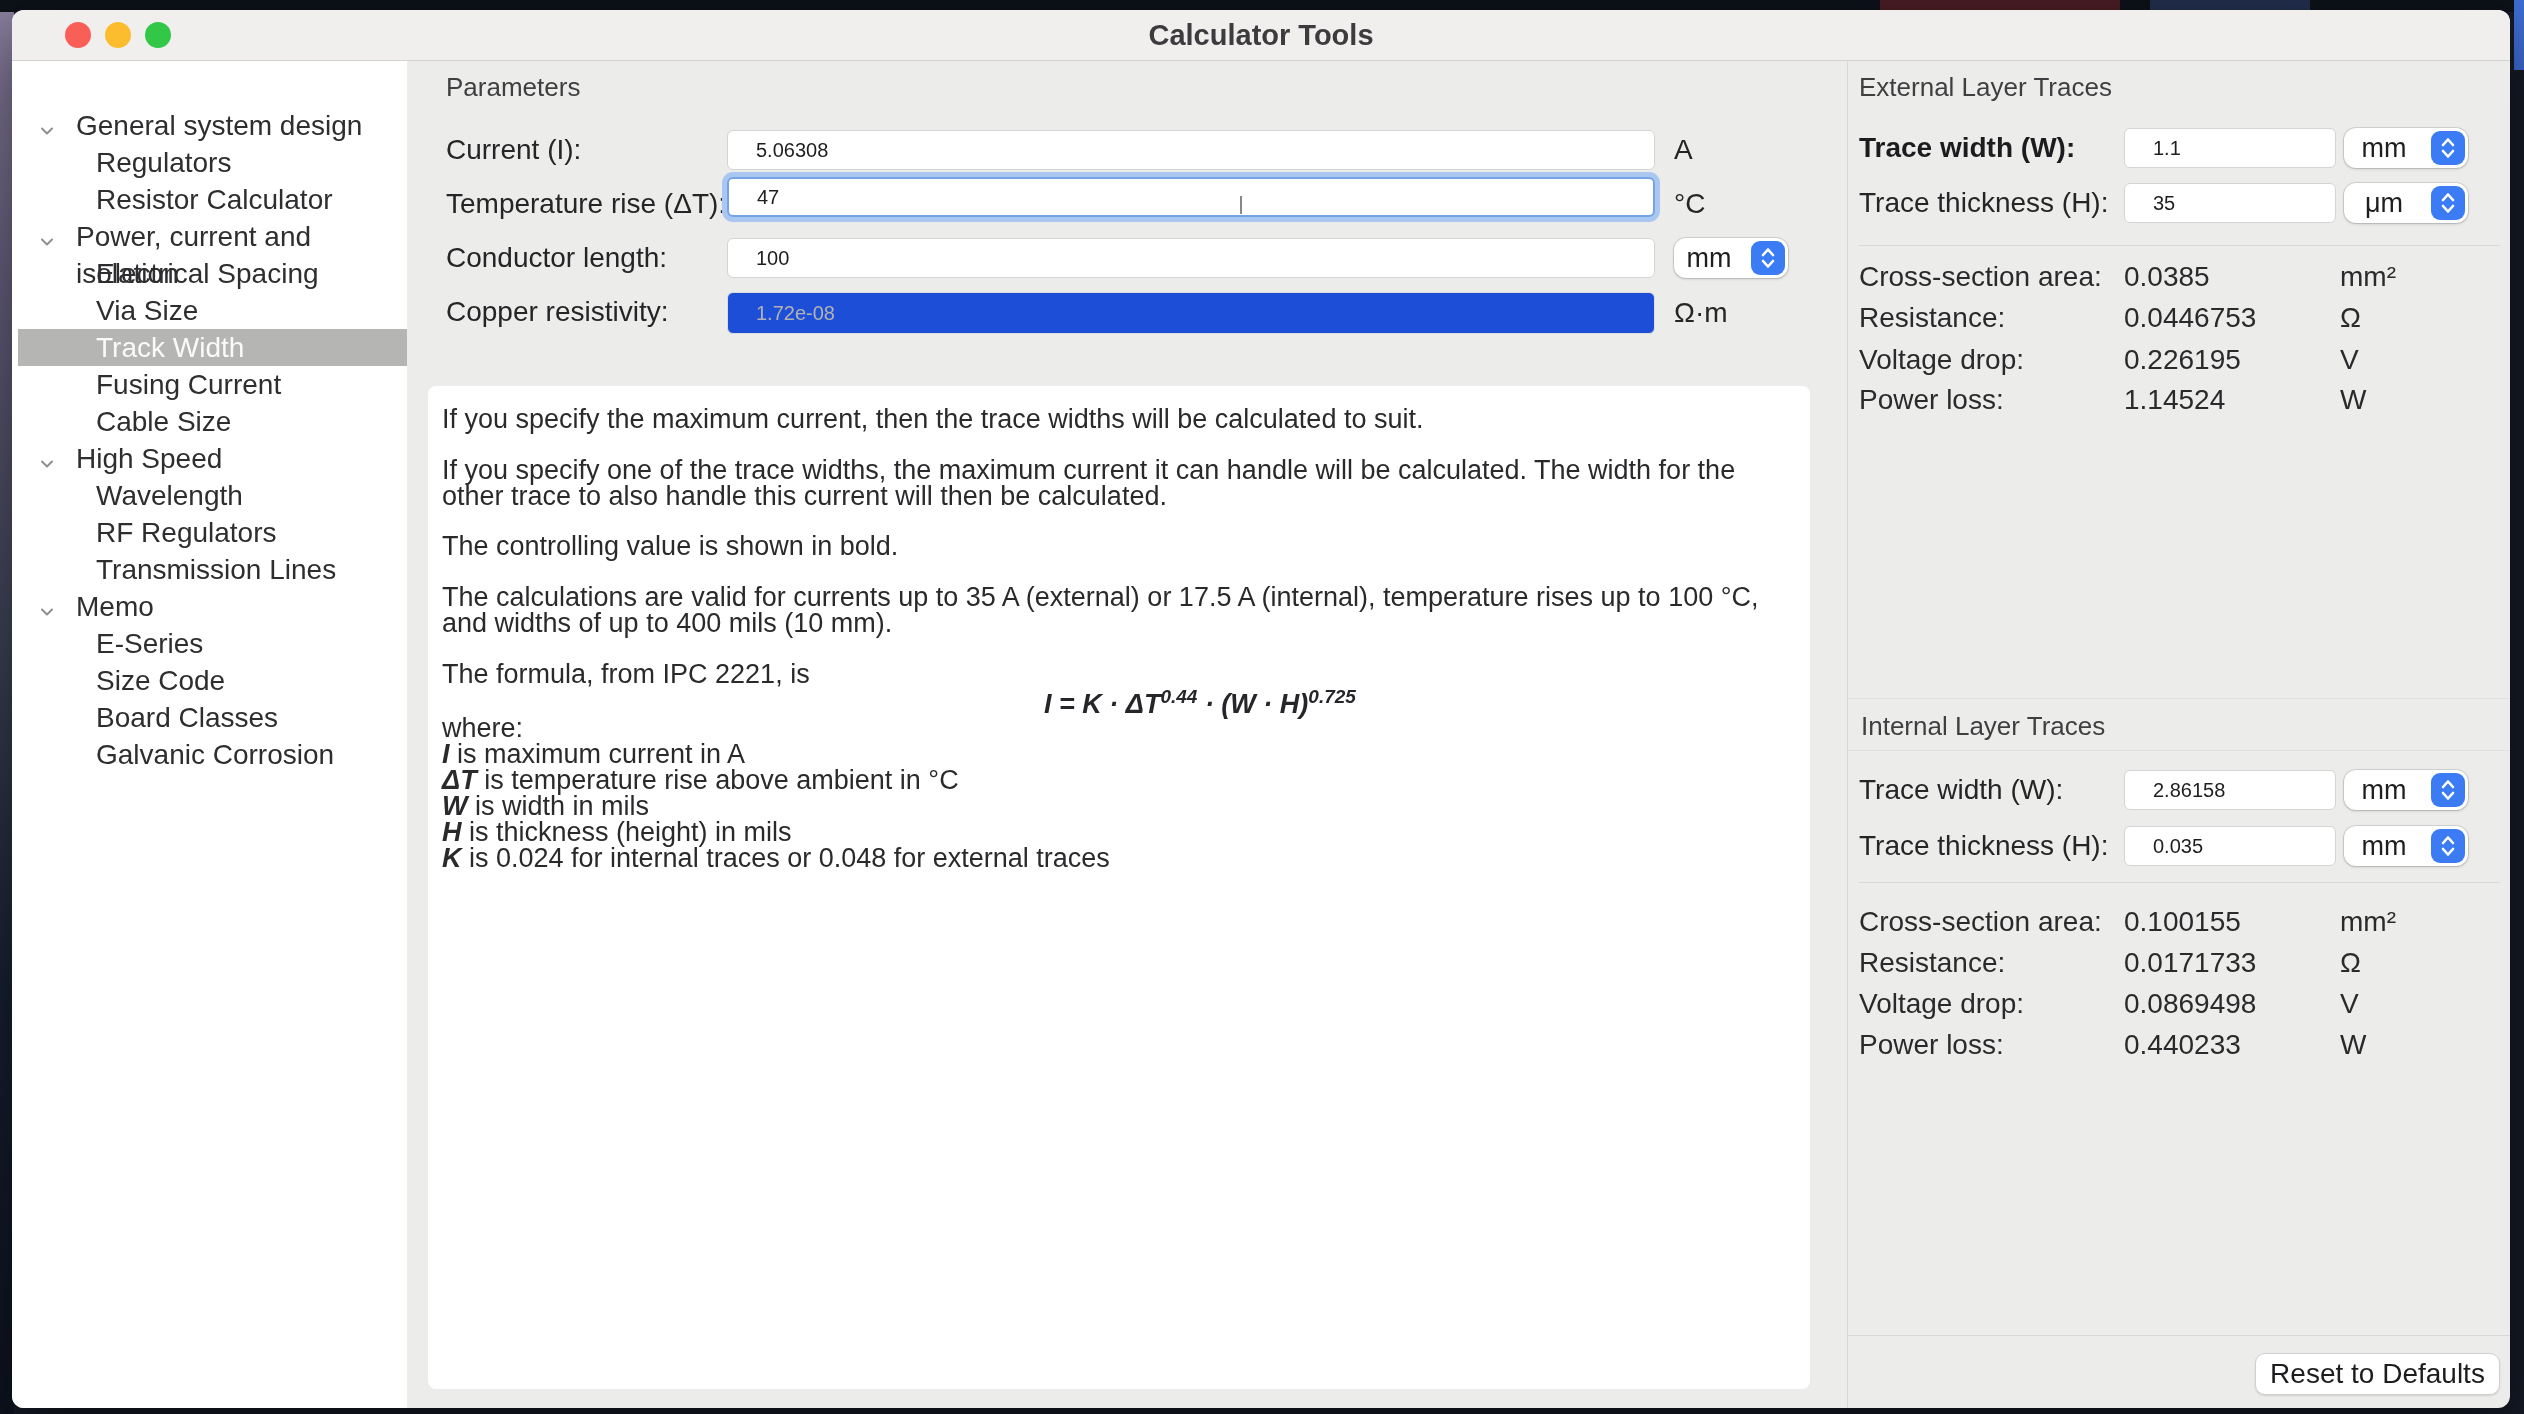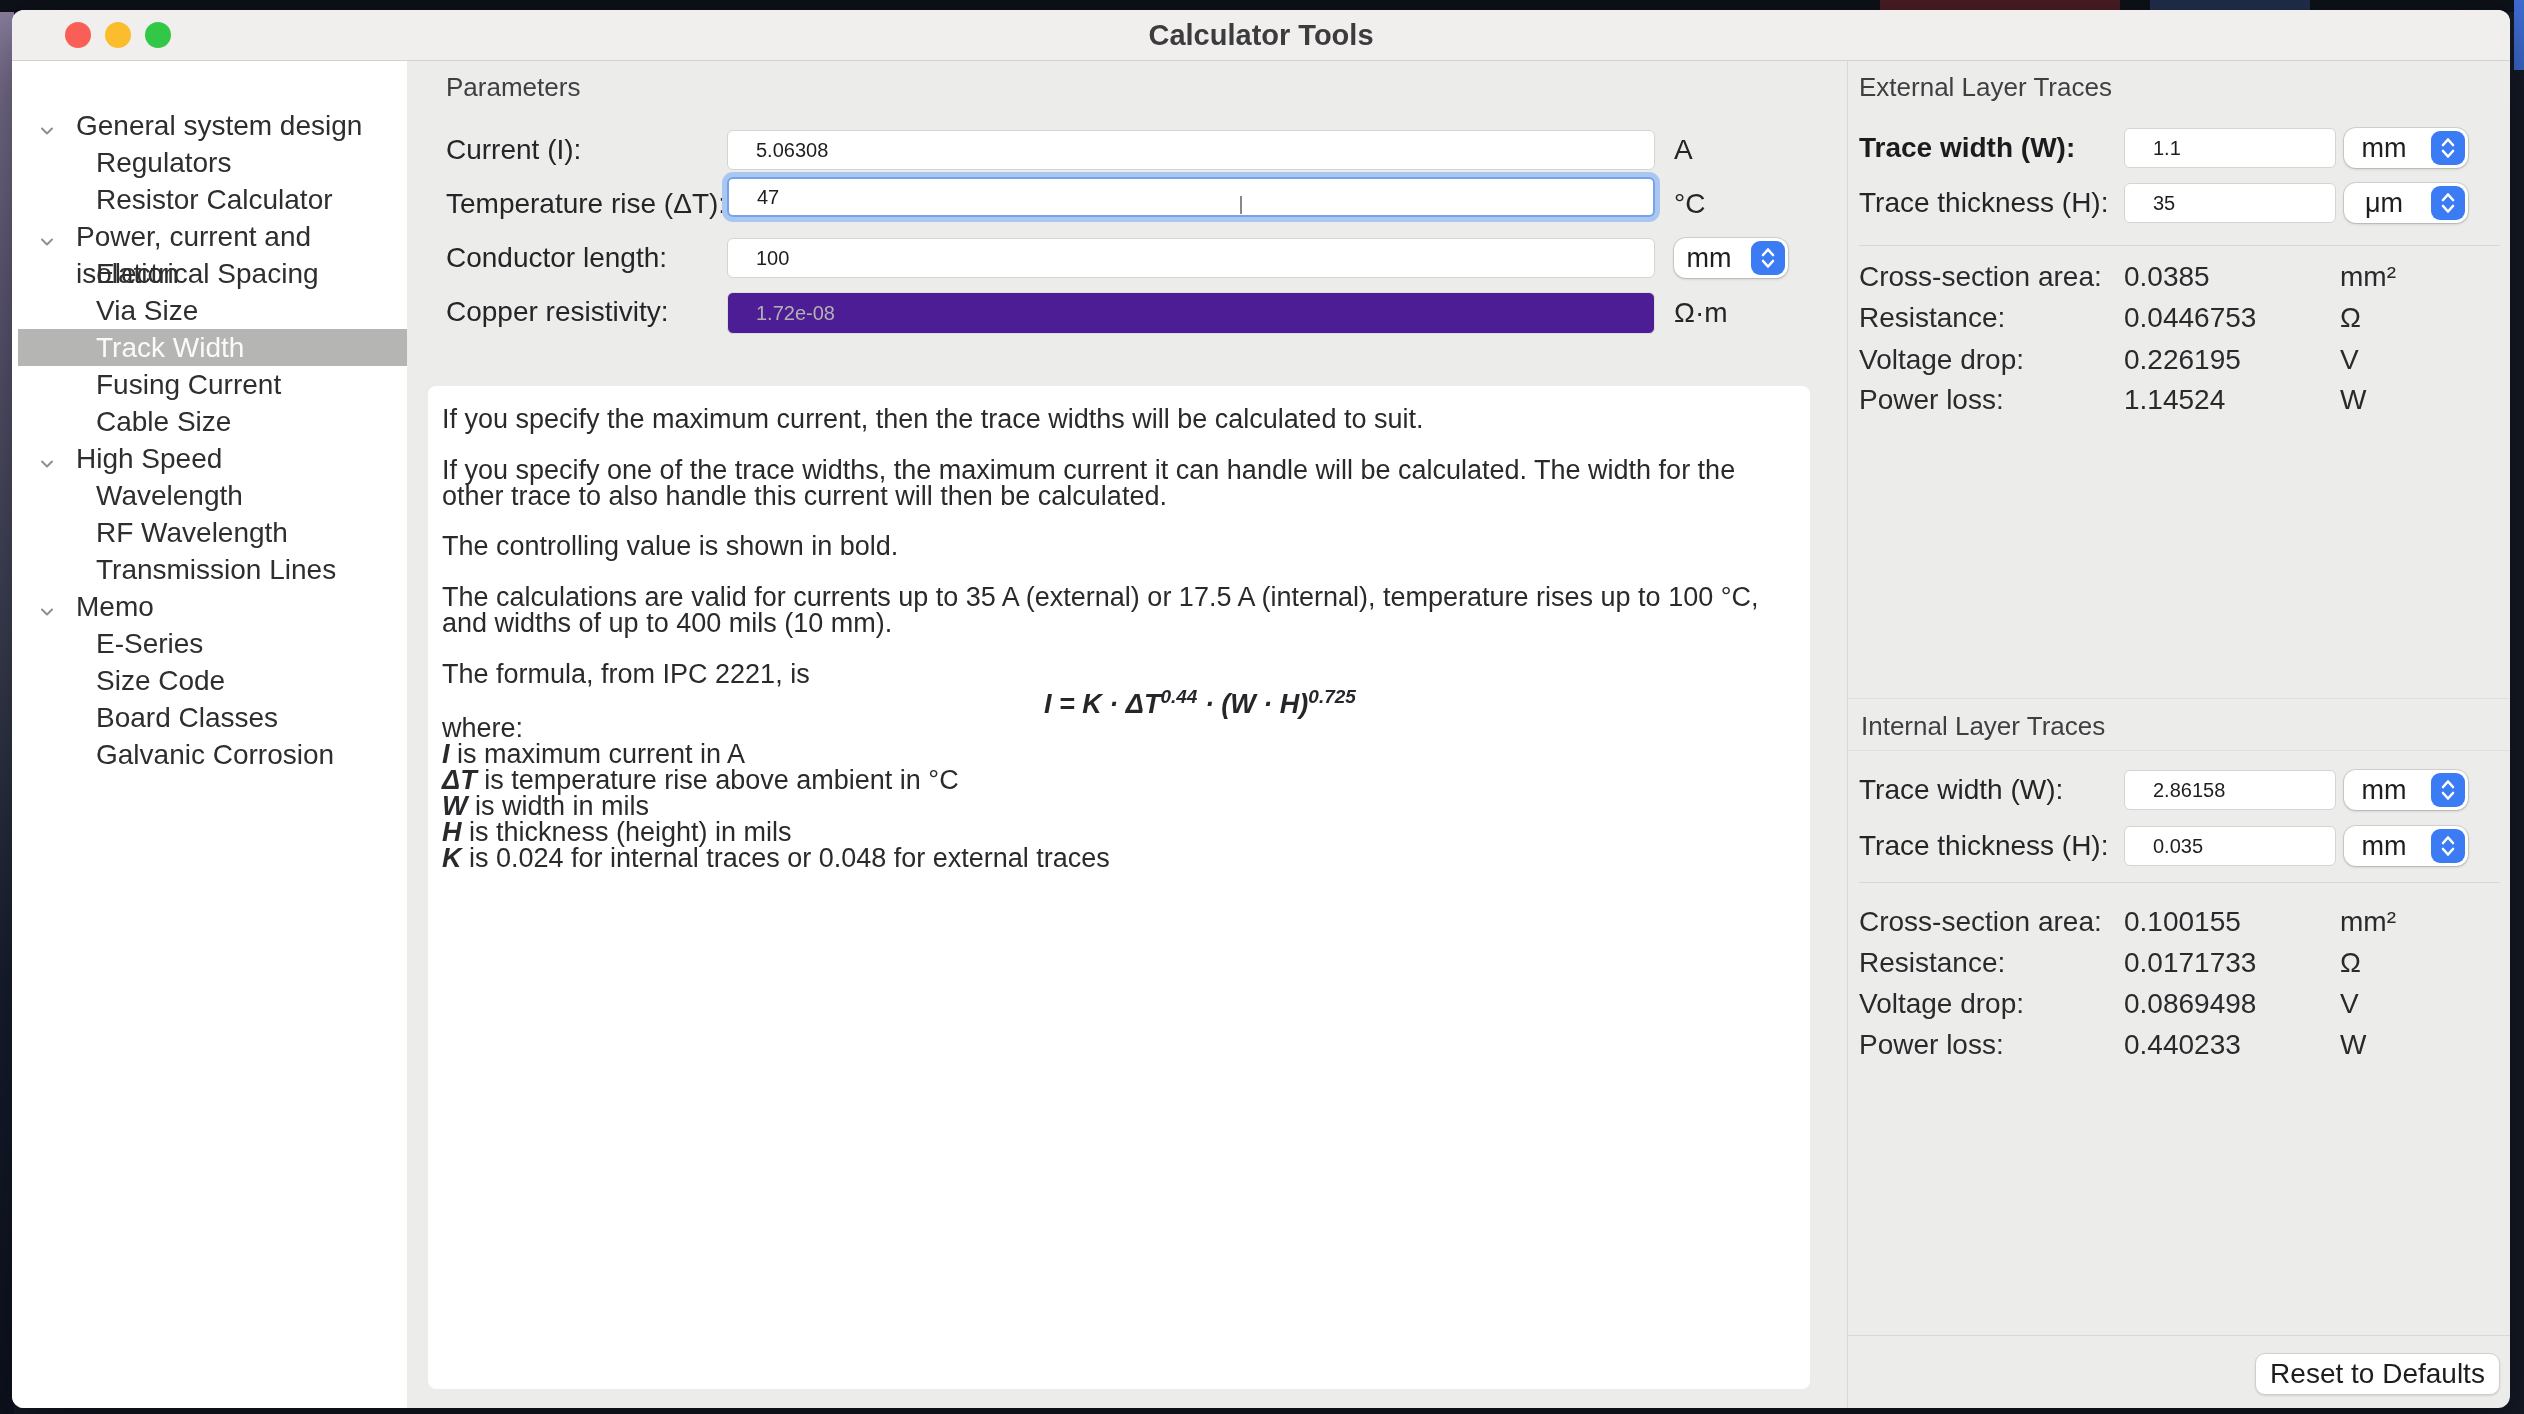--- a/index.html
+++ b/index.html
@@ -28,21 +28,21 @@
   .srow .chev{position:absolute;left:18px;top:7px;}
   .srow.group{padding-left:58px;box-sizing:border-box;}
   .srow.child{padding-left:78px;box-sizing:border-box;}
   .srow.selected{background:#b5b5b3;color:#fafafa;}
   
   .sec-label{font-size:26px;color:#3f3f41;}
   .plabel{font-size:28px;color:#252527;height:40px;line-height:40px;}
   .field{background:#fff;border:1px solid #d4d4d2;border-radius:6px;font-family:"Liberation Sans",sans-serif;
     font-size:20px;color:#1e1e20;padding:0 28px;box-sizing:border-box;outline:none;}
   .field.focused{border:2px solid #76a3e8;box-shadow:0 0 0 5px #aac7f2;}
-  .field.disabled{background:#4c1d95;border-color:#dddddb;color:#b2b2b0;}
+  .field.disabled{background:#1d4ed8;border-color:#dddddb;color:#b2b2b0;}
   .unit{font-size:28px;color:#252527;height:40px;line-height:40px;}
   .unit-pill{background:#fff;border-radius:12px;height:40px;box-sizing:border-box;
     box-shadow:0 0 0 1px rgba(0,0,0,.10),0 1px 3px rgba(0,0,0,.18);}
   .pill-text{position:absolute;left:0;top:0;right:44px;height:40px;line-height:40px;
     text-align:center;font-size:27px;color:#1e1e20;}
   .stepper{position:absolute;right:3px;top:3px;width:34px;height:34px;border-radius:9px;
     background:#3b7cf5;display:flex;align-items:center;justify-content:center;}
   
   .panel{left:416px;top:376px;width:1382px;height:1003px;background:#ffffff;border-radius:8px;}
   .note{position:absolute;left:14px;width:1360px;font-size:27px;line-height:26px;color:#2a2a2c;}
@@ -99,21 +99,21 @@
     <div class="abs srow child selected" style="top:268px"><span>Track Width</span></div>
     <div class="abs srow child" style="top:305px"><span>Fusing Current</span></div>
     <div class="abs srow child" style="top:342px"><span>Cable Size</span></div>
     <div class="abs srow group" style="top:379px">
       <span class="chev"><svg width="22" height="22" viewBox="0 0 22 22">
             <path d="M6 8.5 l5 5 5-5" stroke="#8e8e92" stroke-width="2" fill="none" stroke-linecap="round" stroke-linejoin="round"></path>
           </svg></span>
       <span>High Speed</span>
     </div>
     <div class="abs srow child" style="top:416px"><span>Wavelength</span></div>
-    <div class="abs srow child" style="top:453px"><span>RF Wavelength</span></div>
+    <div class="abs srow child" style="top:453px"><span>RF Regulators</span></div>
     <div class="abs srow child" style="top:490px"><span>Transmission Lines</span></div>
     <div class="abs srow group" style="top:527px">
       <span class="chev"><svg width="22" height="22" viewBox="0 0 22 22">
             <path d="M6 8.5 l5 5 5-5" stroke="#8e8e92" stroke-width="2" fill="none" stroke-linecap="round" stroke-linejoin="round"></path>
           </svg></span>
       <span>Memo</span>
     </div>
     <div class="abs srow child" style="top:564px"><span>E-Series</span></div>
     <div class="abs srow child" style="top:601px"><span>Size Code</span></div>
     <div class="abs srow child" style="top:638px"><span>Board Classes</span></div>

